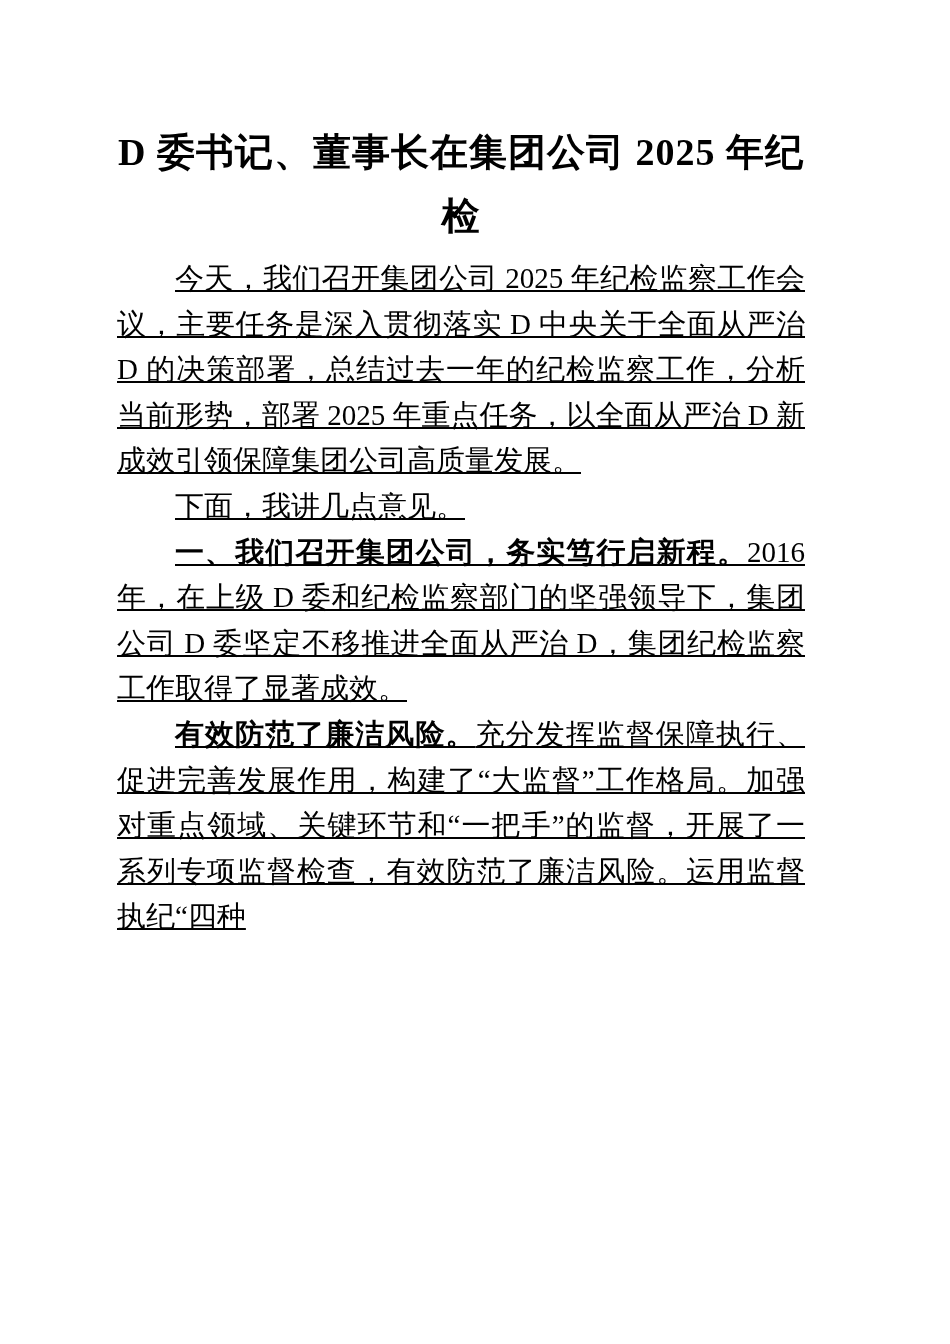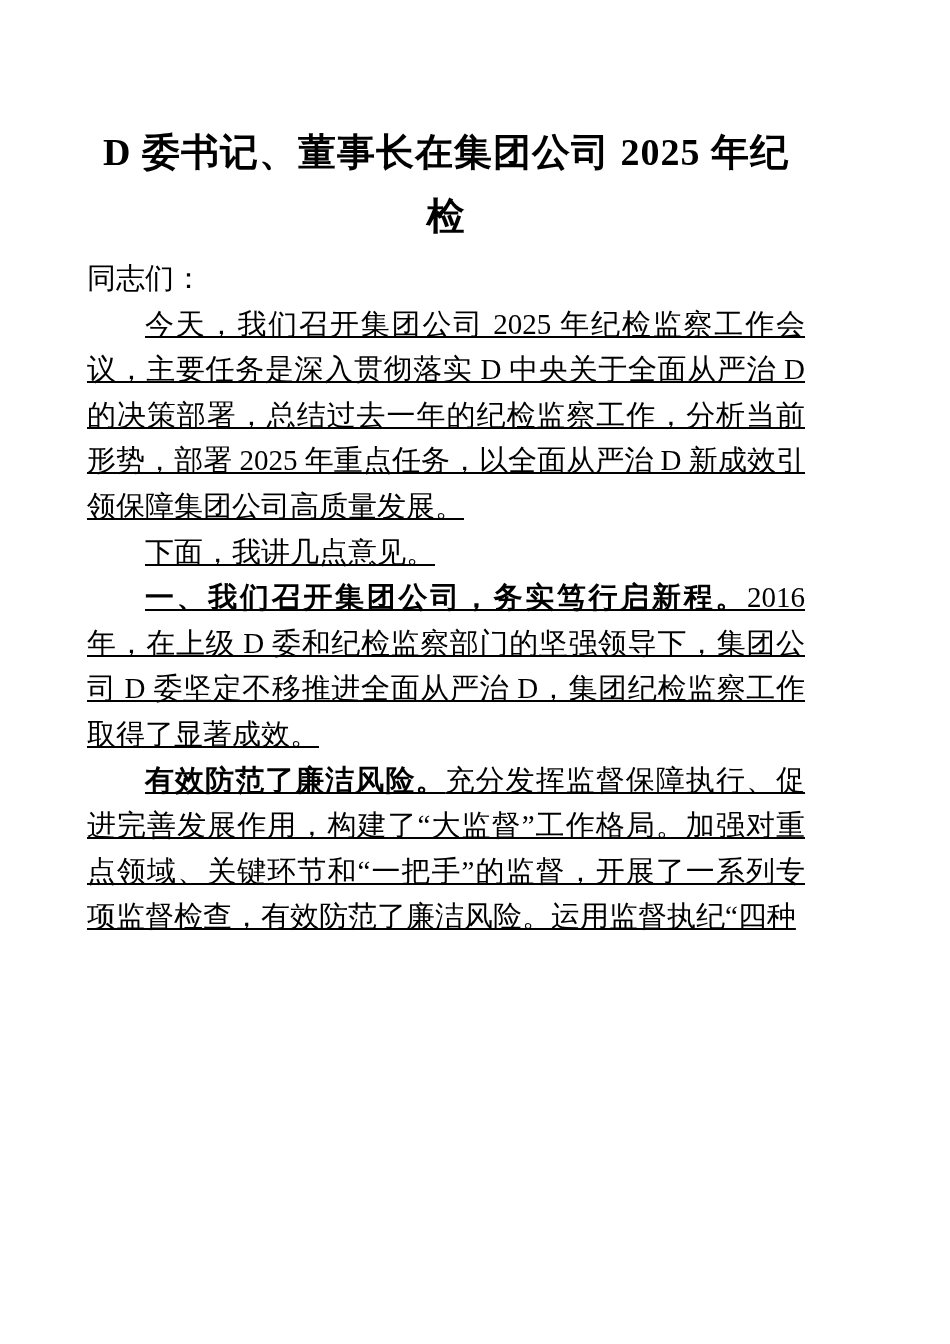--- a/index.html
+++ b/index.html
@@ -9,21 +9,21 @@
     height: 1344px;
     margin: 0 auto;
     overflow: hidden;
     color: #000000;
     font-family: "Liberation Serif", "DejaVu Serif", serif;
   }
   .page {
     width: 950px;
     height: 1344px;
     background: #ffffff;
-    padding: 120px 145px 0 87px;
+    padding: 120px 145px 0 117px;
   }
   .doc-title {
     font-family: "Liberation Serif", "DejaVu Serif", serif;
     font-weight: bold;
     font-size: 38px;
     line-height: 64px;
     text-align: center;
     letter-spacing: 1px;
   }
   .title-line { display: block; }
@@ -46,21 +46,20 @@
 <body>
 
 <div class="page">
 
   <h1 class="doc-title">
     <span class="title-line">D 委书记、董事长在集团公司 2025 年纪检</span>
   </h1>
 
   <div class="doc-body">
 
-    <p class="salutation">同志们：</p>
 
     <p class="para">
       <span>今天，我们召开集团公司 2025 年纪检监察工作会议，主要任务是深入贯彻落实 D 中央关于全面从严治 D 的决策部署，总结过去一年的纪检监察工作，分析当前形势，部署 2025 年重点任务，以全面从严治 D 新成效引领保障集团公司高质量发展。</span>
     </p>
 
     <p class="para">
       <span>下面，我讲几点意见。</span>
     </p>
 
     <p class="para">

